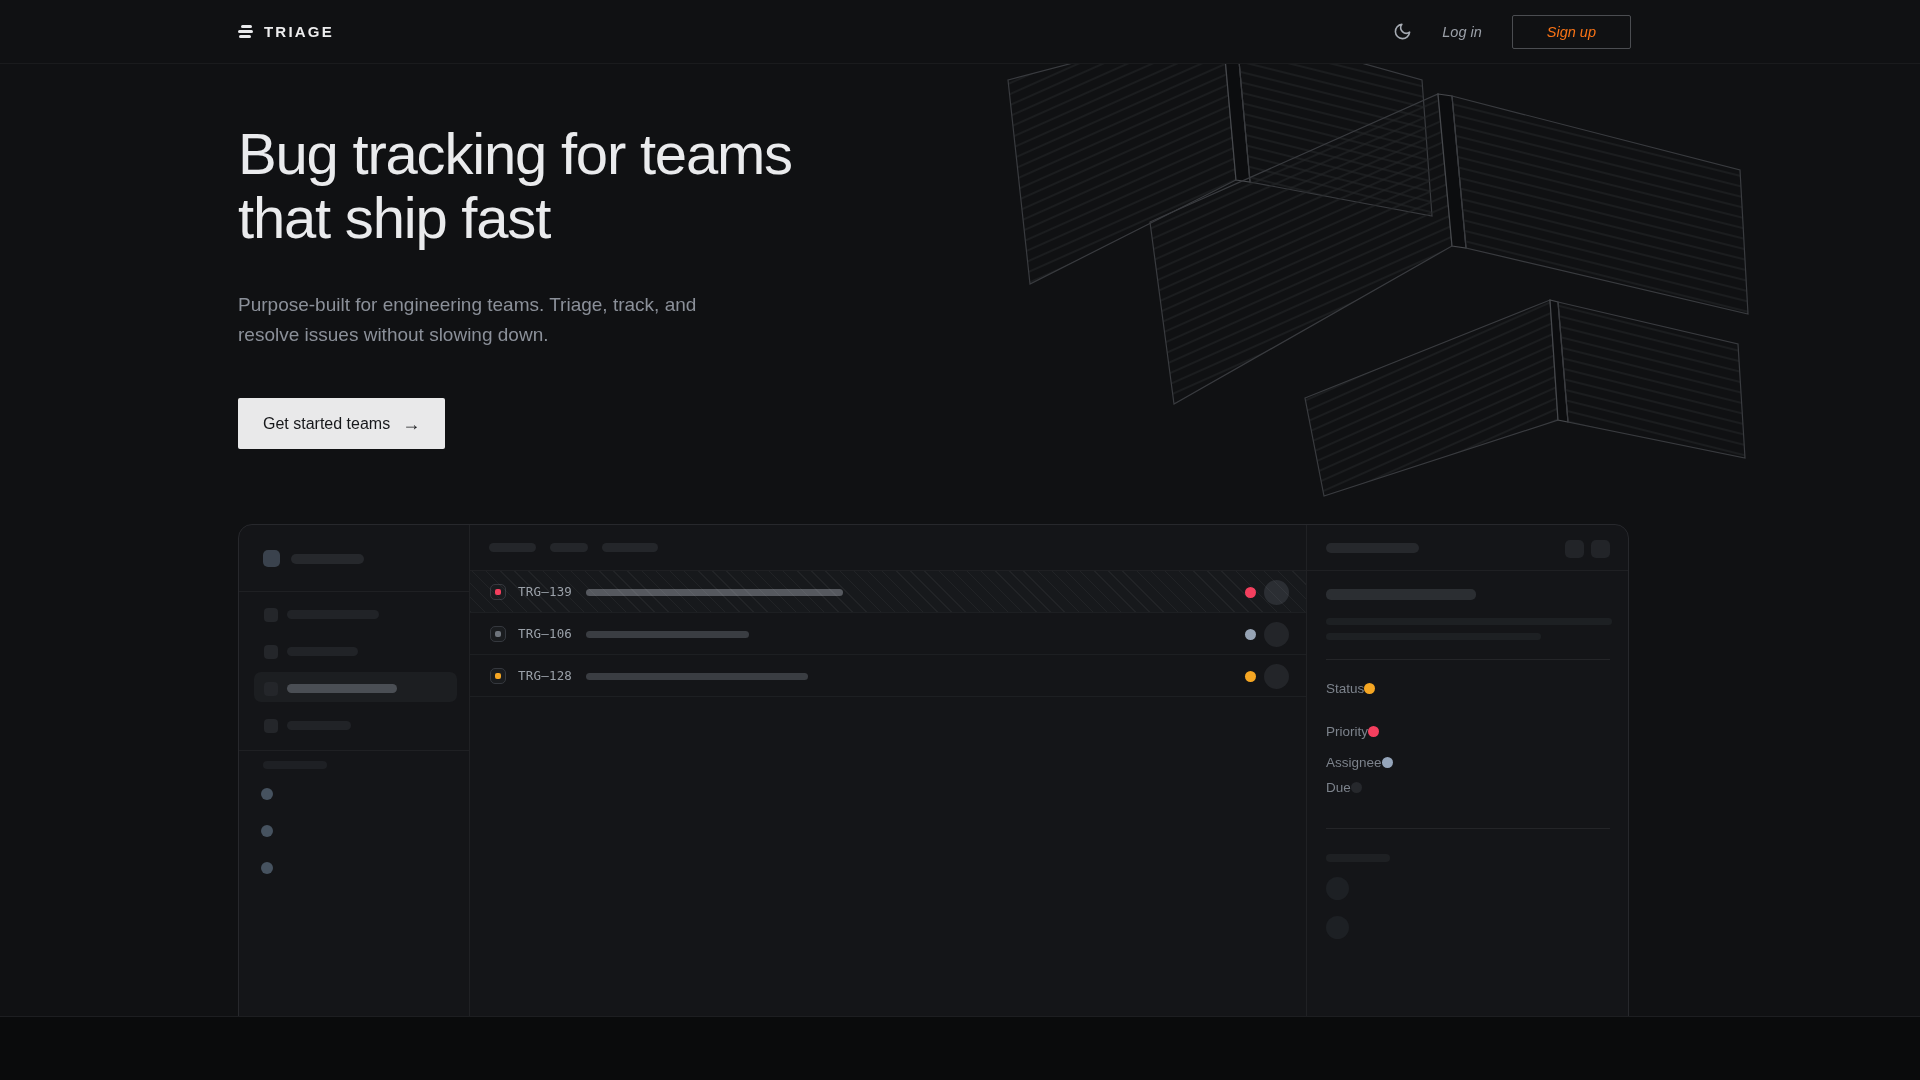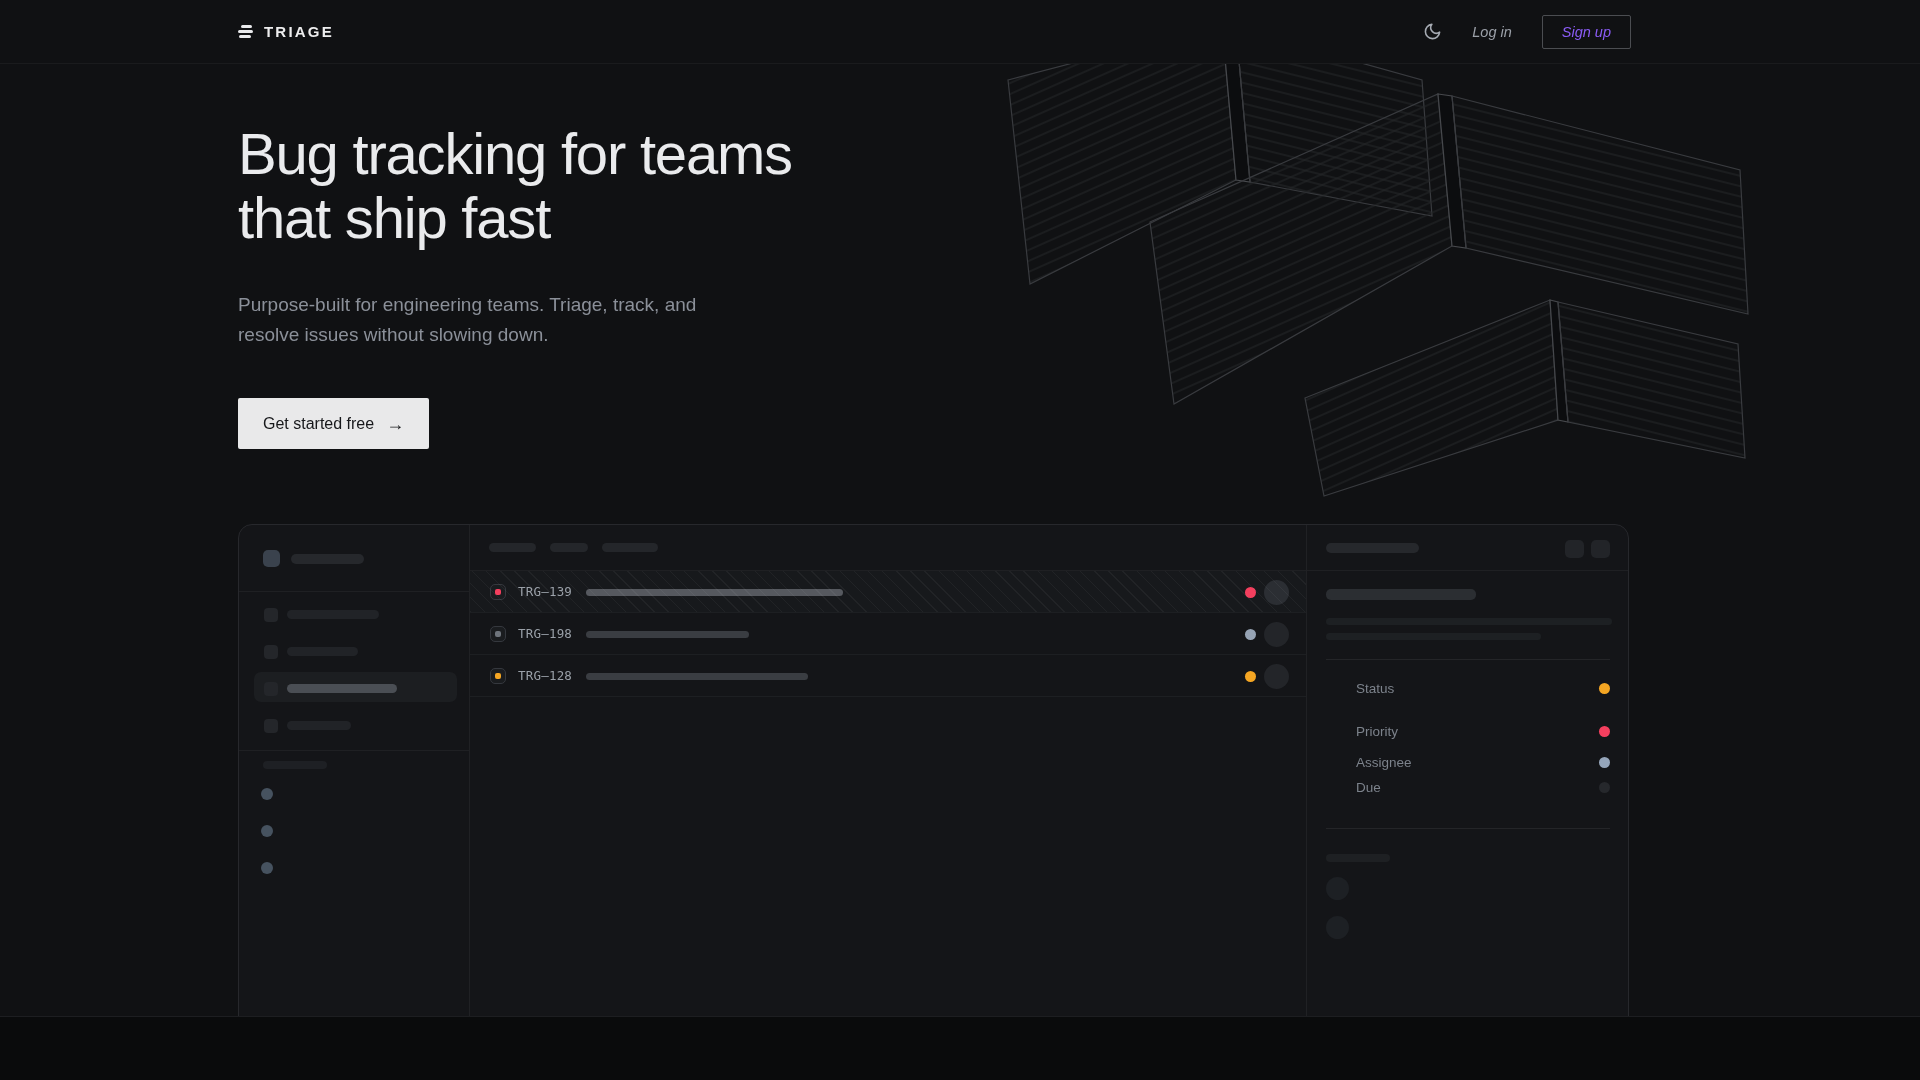--- a/index.html
+++ b/index.html
@@ -17,22 +17,22 @@
   .brand { display:flex; align-items:center; gap:11px; }
   .brand-icon { display:flex; flex-direction:column; gap:2px; }
   .brand-icon i { display:block; height:3px; border-radius:1.5px; background:#e9eaec; }
   .brand-icon .b1 { width:11px; margin-left:3px; }
   .brand-icon .b2 { width:15px; }
   .brand-icon .b3 { width:12px; margin-left:1px; }
   .brand-name { font-size:15px; font-weight:700; letter-spacing:2.2px; color:#ededee; }
   .nav-right { display:flex; align-items:center; gap:30px;font-style:italic; }
   .theme-btn { background:none; border:none; padding:0; cursor:pointer; display:flex; align-items:center; }
   .login-link { font-size:14.5px; color:#9ba0a8; text-decoration:none; cursor:pointer; }
-  .signup-btn { font-size:14.5px; color:#8b5cf6; text-decoration:none; cursor:pointer;
-                border:1px solid #4b4d51; border-radius:2px; padding:8px 19px; background:transparent; }
+  .signup-btn { font-size:14.5px; color:#f97316; text-decoration:none; cursor:pointer;
+                border:1px solid #4b4d51; border-radius:2px; padding:8px 34px; background:transparent; }
 
   
   .hero { position:relative; height:952px; overflow:hidden; background:#101113; }
   .wireframes { position:absolute; left:950px; top:-80px; width:820px; height:620px; }
 
   .hero-title { position:absolute; left:238px; top:58px; margin:0;
                 font-size:58px; line-height:64px; font-weight:500; letter-spacing:-1.2px;
                 color:#eaebed; white-space:pre-line; }
   .hero-subtitle { position:absolute; left:238px; top:226px; margin:0;
                    font-size:19px; line-height:30px; color:#8b9099; white-space:pre-line; }
@@ -92,21 +92,21 @@
   .dp-hbar { position:absolute; left:19px; top:18px; width:93px; height:10px;
              border-radius:5px; background:#26282c; }
   .dp-sq { position:absolute; top:15px; width:19px; height:18px; border-radius:5px; background:#222428; }
   .dp-sq1 { right:44px; } .dp-sq2 { right:18px; }
   .dp-el { position:absolute; border-radius:5px; }
   .dp-title { left:19px; top:64px; width:150px; height:11px; background:#2b2e32; }
   .dp-line1 { left:19px; top:93px;  width:286px; height:7px; border-radius:3.5px; background:#1d2023; }
   .dp-line2 { left:19px; top:108px; width:215px; height:7px; border-radius:3.5px; background:#1d2023; }
   .dp-div  { position:absolute; left:19px; right:18px; height:1px; background:#242528; }
   .prop-row { position:absolute; left:19px; right:18px; height:22px;
-              display:flex; align-items:center; justify-content:space-between;margin-left:30px; }
+              display:flex; align-items:center; justify-content:flex-start; }
   .prop-label { font-size:13.5px; color:#7c828b; }
   .prop-dot { width:11px; height:11px; border-radius:50%; }
   .dp-bar2 { left:19px; top:329px; width:64px; height:8px; border-radius:4px; background:#1e2023; }
   .dp-av { position:absolute; left:19px; width:23px; height:23px; border-radius:50%; background:#1d2024; }
 
   
   .footer { height:64px; background:#0a0b0c; border-top:1px solid #1d1e21; }
 </style>
 </head>
 <body>
@@ -165,21 +165,21 @@
       <polygon points="608,318 788,360 795,474 618,438" fill="url(#hatchR)" stroke="#393b3f" stroke-width="1.2"></polygon>
     </g>
   </svg>
 
   <h1 class="hero-title">Bug tracking for teams
 that ship fast</h1>
   <p class="hero-subtitle">Purpose-built for engineering teams. Triage, track, and
 resolve issues without slowing down.</p>
 
   <button class="cta">
-    <span>Get started free</span>
+    <span>Get started teams</span>
     <span class="arrow">→</span>
   </button>
 
   <div class="mockup">
 
     <aside class="mk-sidebar">
       <div class="sk ws-square"></div>
       <div class="sk ws-bar"></div>
       <div class="sb-div" style="top:66px"></div>
 
@@ -217,21 +217,21 @@
         <span class="rdot" style="background: rgb(244, 63, 94);"></span>
         <span class="ravatar"></span>
       </div>
 
 
 
       <div class="issue-row">
         <span class="chip">
             <i style="background: rgb(110, 116, 124);"></i>
           </span>
-        <span class="rid">TRG–198</span>
+        <span class="rid">TRG–106</span>
         <span class="rbar" style="width: 163px;"></span>
         <span class="rdot" style="background: rgb(150, 163, 180);"></span>
         <span class="ravatar"></span>
       </div>
 
       <div class="issue-row">
         <span class="chip">
             <i style="background: rgb(245, 166, 35);"></i>
           </span>
         <span class="rid">TRG–128</span>

